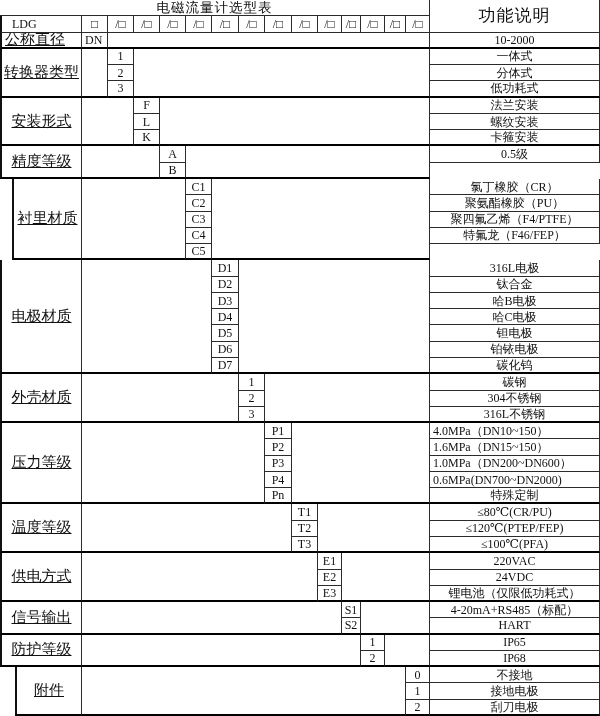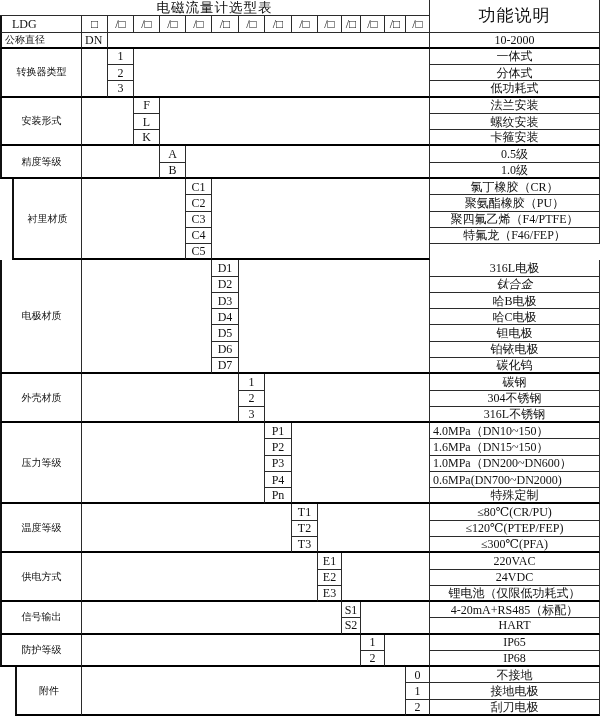--- a/index.html
+++ b/index.html
@@ -22,21 +22,21 @@
     border-bottom:1px solid #2b2b2b;
     display:flex;align-items:center;justify-content:center;
     font-size:12px;line-height:1;
     white-space:nowrap;overflow:hidden;
     background:#fff;color:#111;
   }
   .lb{border-left:2px solid #111;}
   .thickb{border-bottom-width:2px;border-bottom-color:#000;}
   .title{font-size:13.5px;letter-spacing:1px;}
   .rhead{font-size:17px;letter-spacing:1px;}
-  .label{font-size:10px;}
+  .label{font-size:15px;text-decoration:underline;}
   .pl10{justify-content:flex-start;padding-left:10px;}
   .pl3{justify-content:flex-start;padding-left:3px;}
   .slot{font-size:12px;}
 </style>
 </head>
 <body>
 
 <div class="sheet">
   <div class="grid" id="grid">
     <div class="cell title" style="grid-column:1/16;grid-row:1;">电磁流量计选型表</div>
@@ -76,40 +76,39 @@
       <div class="cell" style="grid-area: 8 / 4 / 9 / 5;">L</div>
       <div class="cell" style="grid-area: 8 / 16 / 9 / 17;">螺纹安装</div>
       <div class="cell thickb" style="grid-area: 9 / 4 / 10 / 5;">K</div>
       <div class="cell  thickb" style="grid-area: 9 / 16 / 10 / 17;">卡箍安装</div>
       <div class="cell thickb" style="grid-area: 7 / 5 / 10 / 16;"></div>
       <div class="cell lb label thickb" style="grid-area: 10 / 1 / 12 / 2;">精度等级</div>
       <div class="cell thickb" style="grid-area: 10 / 2 / 12 / 5;"></div>
       <div class="cell" style="grid-area: 10 / 5 / 11 / 6;">A</div>
       <div class="cell" style="grid-area: 10 / 16 / 11 / 17;">0.5级</div>
       <div class="cell thickb" style="grid-area: 11 / 5 / 12 / 6;">B</div>
-      <div class="cell  thickb" style="grid-area: 11 / 16 / 12 / 17;">1.0级</div>
       <div class="cell thickb" style="grid-area: 10 / 6 / 12 / 16;"></div>
       <div class="cell lb label thickb" style="grid-area: 12 / 1 / 17 / 2; margin-left: 12px;">衬里材质</div>
       <div class="cell thickb" style="grid-area: 12 / 2 / 17 / 6;"></div>
       <div class="cell" style="grid-area: 12 / 6 / 13 / 7;">C1</div>
       <div class="cell" style="grid-area: 12 / 16 / 13 / 17;">氯丁橡胶（CR）</div>
       <div class="cell" style="grid-area: 13 / 6 / 14 / 7;">C2</div>
       <div class="cell" style="grid-area: 13 / 16 / 14 / 17;">聚氨酯橡胶（PU）</div>
       <div class="cell" style="grid-area: 14 / 6 / 15 / 7;">C3</div>
       <div class="cell" style="grid-area: 14 / 16 / 15 / 17;">聚四氟乙烯（F4/PTFE）</div>
       <div class="cell" style="grid-area: 15 / 6 / 16 / 7;">C4</div>
       <div class="cell" style="grid-area: 15 / 16 / 16 / 17;">特氟龙（F46/FEP）</div>
       <div class="cell thickb" style="grid-area: 16 / 6 / 17 / 7;">C5</div>
       <div class="cell thickb" style="grid-area: 12 / 7 / 17 / 16;"></div>
       <div class="cell lb label thickb" style="grid-area: 17 / 1 / 24 / 2;">电极材质</div>
       <div class="cell thickb" style="grid-area: 17 / 2 / 24 / 7;"></div>
       <div class="cell" style="grid-area: 17 / 7 / 18 / 8;">D1</div>
       <div class="cell" style="grid-area: 17 / 16 / 18 / 17;">316L电极</div>
       <div class="cell" style="grid-area: 18 / 7 / 19 / 8;">D2</div>
-      <div class="cell" style="grid-area: 18 / 16 / 19 / 17; font-style: italic;">钛合金</div>
+      <div class="cell" style="grid-area: 18 / 16 / 19 / 17;">钛合金</div>
       <div class="cell" style="grid-area: 19 / 7 / 20 / 8;">D3</div>
       <div class="cell" style="grid-area: 19 / 16 / 20 / 17;">哈B电极</div>
       <div class="cell" style="grid-area: 20 / 7 / 21 / 8;">D4</div>
       <div class="cell" style="grid-area: 20 / 16 / 21 / 17;">哈C电极</div>
       <div class="cell" style="grid-area: 21 / 7 / 22 / 8;">D5</div>
       <div class="cell" style="grid-area: 21 / 16 / 22 / 17;">钽电极</div>
       <div class="cell" style="grid-area: 22 / 7 / 23 / 8;">D6</div>
       <div class="cell" style="grid-area: 22 / 16 / 23 / 17;">铂铱电极</div>
       <div class="cell thickb" style="grid-area: 23 / 7 / 24 / 8;">D7</div>
       <div class="cell  thickb" style="grid-area: 23 / 16 / 24 / 17;">碳化钨</div>
@@ -136,21 +135,21 @@
       <div class="cell thickb" style="grid-area: 31 / 9 / 32 / 10;">Pn</div>
       <div class="cell  thickb" style="grid-area: 31 / 16 / 32 / 17;">特殊定制</div>
       <div class="cell thickb" style="grid-area: 27 / 10 / 32 / 16;"></div>
       <div class="cell lb label thickb" style="grid-area: 32 / 1 / 35 / 2;">温度等级</div>
       <div class="cell thickb" style="grid-area: 32 / 2 / 35 / 10;"></div>
       <div class="cell" style="grid-area: 32 / 10 / 33 / 11;">T1</div>
       <div class="cell" style="grid-area: 32 / 16 / 33 / 17;">≤80℃(CR/PU)</div>
       <div class="cell" style="grid-area: 33 / 10 / 34 / 11;">T2</div>
       <div class="cell" style="grid-area: 33 / 16 / 34 / 17;">≤120℃(PTEP/FEP)</div>
       <div class="cell thickb" style="grid-area: 34 / 10 / 35 / 11;">T3</div>
-      <div class="cell  thickb" style="grid-area: 34 / 16 / 35 / 17;">≤300℃(PFA)</div>
+      <div class="cell  thickb" style="grid-area: 34 / 16 / 35 / 17;">≤100℃(PFA)</div>
       <div class="cell thickb" style="grid-area: 32 / 11 / 35 / 16;"></div>
       <div class="cell lb label thickb" style="grid-area: 35 / 1 / 38 / 2;">供电方式</div>
       <div class="cell thickb" style="grid-area: 35 / 2 / 38 / 11;"></div>
       <div class="cell" style="grid-area: 35 / 11 / 36 / 12;">E1</div>
       <div class="cell" style="grid-area: 35 / 16 / 36 / 17;">220VAC</div>
       <div class="cell" style="grid-area: 36 / 11 / 37 / 12;">E2</div>
       <div class="cell" style="grid-area: 36 / 16 / 37 / 17;">24VDC</div>
       <div class="cell thickb" style="grid-area: 37 / 11 / 38 / 12;">E3</div>
       <div class="cell  thickb" style="grid-area: 37 / 16 / 38 / 17;">锂电池（仅限低功耗式）</div>
       <div class="cell thickb" style="grid-area: 35 / 12 / 38 / 16;"></div>

